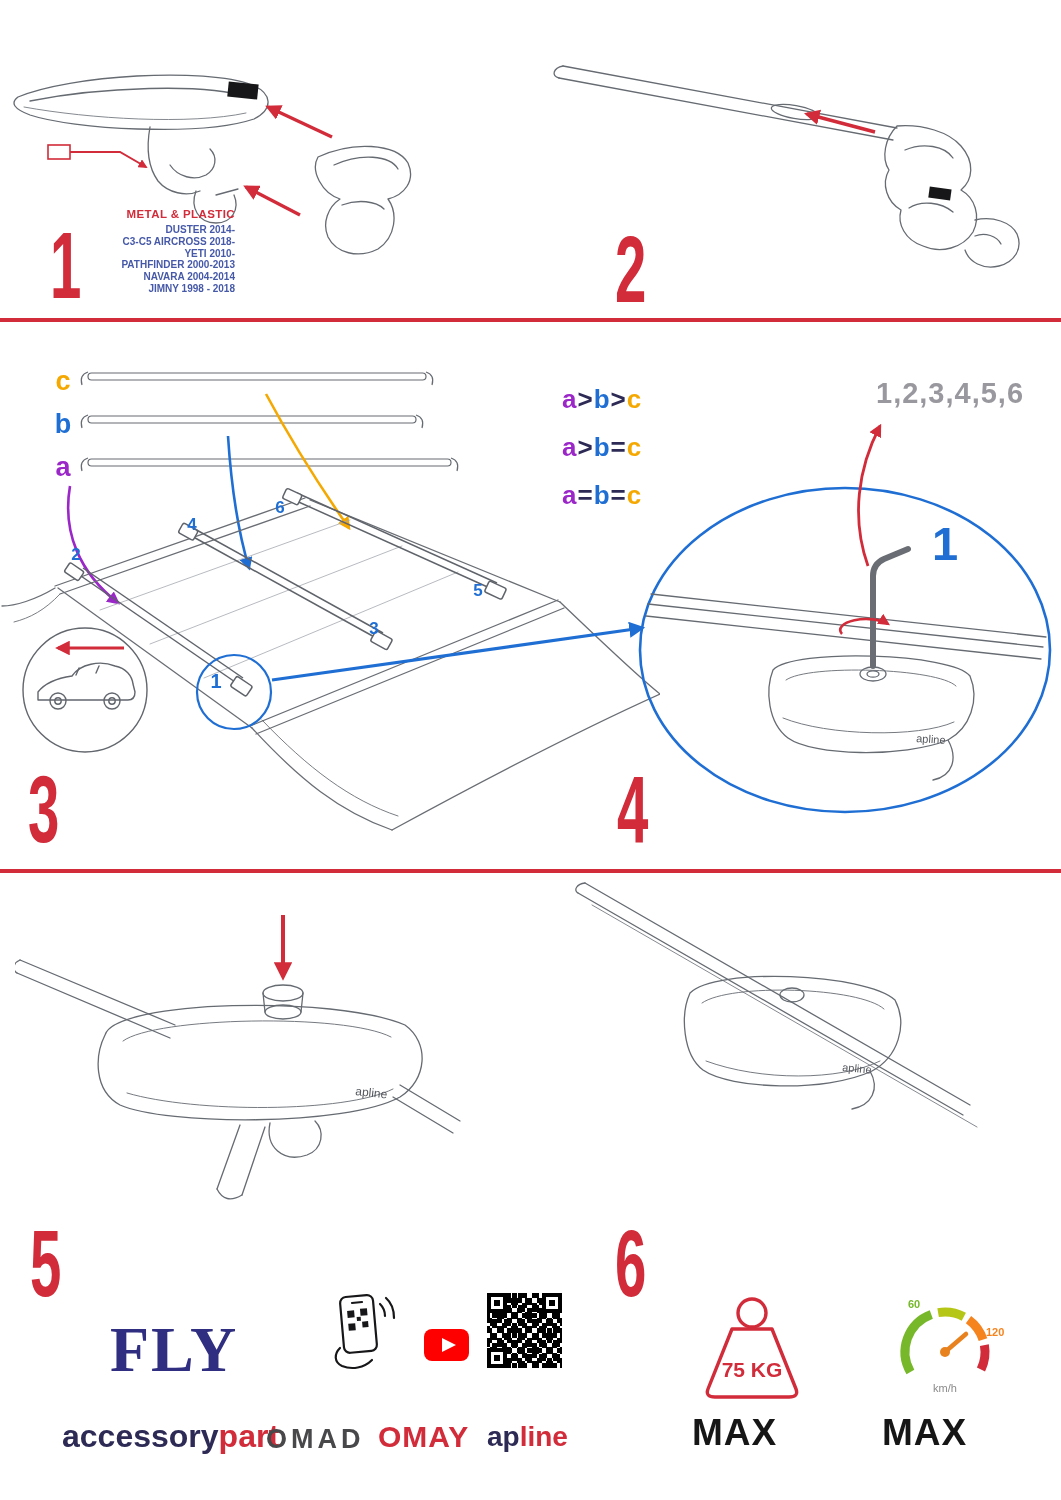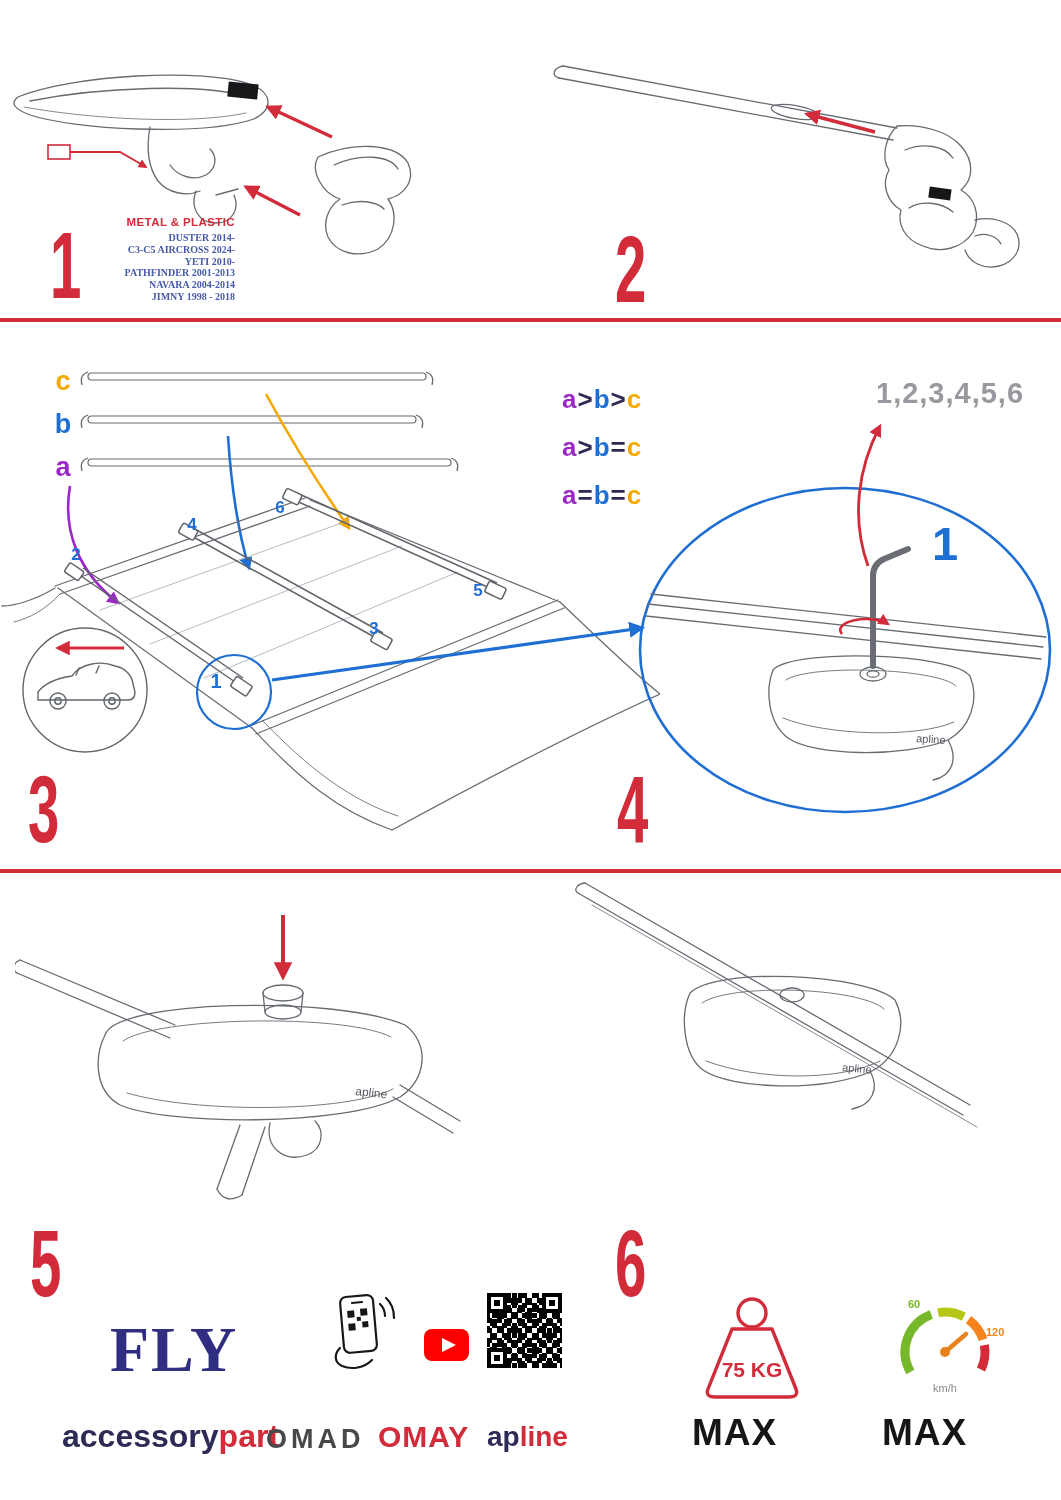--- a/index.html
+++ b/index.html
@@ -5,22 +5,22 @@
   html,body{margin:0;padding:0;background:#fff;}
   .page{position:relative;width:1061px;height:1500px;background:#fff;overflow:hidden;
         font-family:"Liberation Sans",sans-serif;margin:0 auto;}
   svg{font-family:"Liberation Sans",sans-serif;}
   .abs{position:absolute;}
   .step-num{position:absolute;color:#d22b39;font-weight:700;font-size:94px;line-height:.86;
             transform:scaleX(.6);transform-origin:left top;letter-spacing:-2px;}
   .divider{position:absolute;left:0;width:1061px;height:4px;background:#d22b39;}
   
   .models-block{position:absolute;left:75px;top:208px;width:160px;text-align:right;}
-  .material-label{font-size:11.5px;font-weight:700;color:#d22b39;letter-spacing:.4px;margin-bottom:4px;margin-top:8px;}
-  .model-line{font-size:10px;line-height:11.8px;font-weight:600;color:#4659a8;font-family:Liberation Serif, serif;}
+  .material-label{font-size:11.5px;font-weight:700;color:#d22b39;letter-spacing:.4px;margin-bottom:4px;}
+  .model-line{font-size:10px;line-height:11.8px;font-weight:600;color:#4659a8;}
   
   .legend{position:absolute;left:562px;top:356px;font-size:26px;font-weight:700;margin-top:28px;}
   .legend .row{margin-bottom:17px;letter-spacing:1px;}
   .lg-a{color:#9b27c8}.lg-b{color:#1f6ed4}.lg-c{color:#f5a800}.lg-op{color:#2d2b55}
   
   .sequence{position:absolute;left:876px;top:377px;font-size:29px;font-weight:700;color:#98989e;letter-spacing:1px;}
   .pos-highlight{position:absolute;left:932px;top:516px;font-size:47px;font-weight:700;color:#1f6ed4;}
   
   .fly{position:absolute;left:110px;top:1318px;font-family:"Liberation Serif",serif;
        font-size:64px;font-weight:700;color:#302e80;letter-spacing:2px;line-height:1;}
@@ -83,23 +83,23 @@
     </g>
     <g fill="none" stroke="#d22b39" stroke-width="1.6">
       <rect x="48" y="100" width="22" height="14"></rect>
       <path d="M70,107 L120,107 L146,122" marker-end="url(#ah-red)" stroke-width="2"></path>
     </g>
   </svg>
 
   <div class="models-block">
     <div class="material-label">METAL &amp; PLASTIC</div>
     <div class="model-line">DUSTER 2014-</div>
-    <div class="model-line">C3-C5 AIRCROSS 2024-</div>
+    <div class="model-line">C3-C5 AIRCROSS 2018-</div>
     <div class="model-line">YETI 2010-</div>
-    <div class="model-line">PATHFINDER 2001-2013</div>
+    <div class="model-line">PATHFINDER 2000-2013</div>
     <div class="model-line">NAVARA 2004-2014</div>
     <div class="model-line">JIMNY 1998 - 2018</div>
   </div>
 
   <div class="step-num" style="left:50px;top:226px">1</div>
 
   <svg class="abs" style="left:545px;top:40px" width="516" height="255" viewBox="0 0 516 255">
     <g fill="none" stroke="#666b72" stroke-width="1.3" stroke-linecap="round" stroke-linejoin="round">
       <path d="M18,26 L352,88"></path>
       <path d="M14,38 L348,100"></path>

